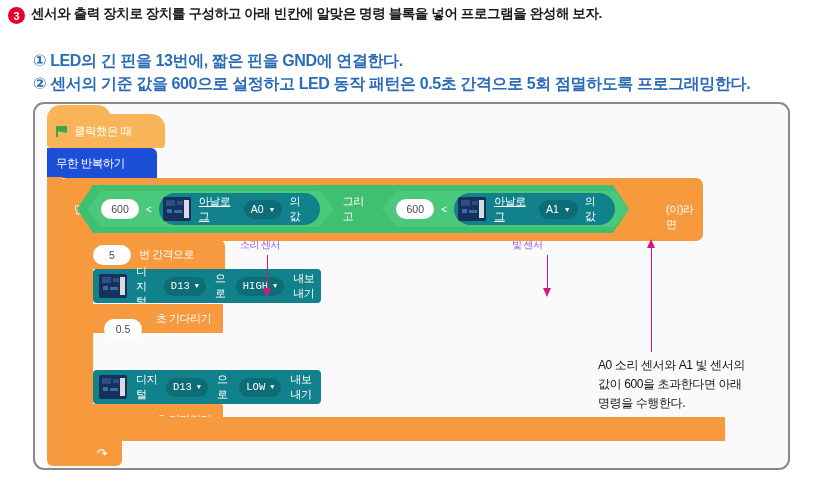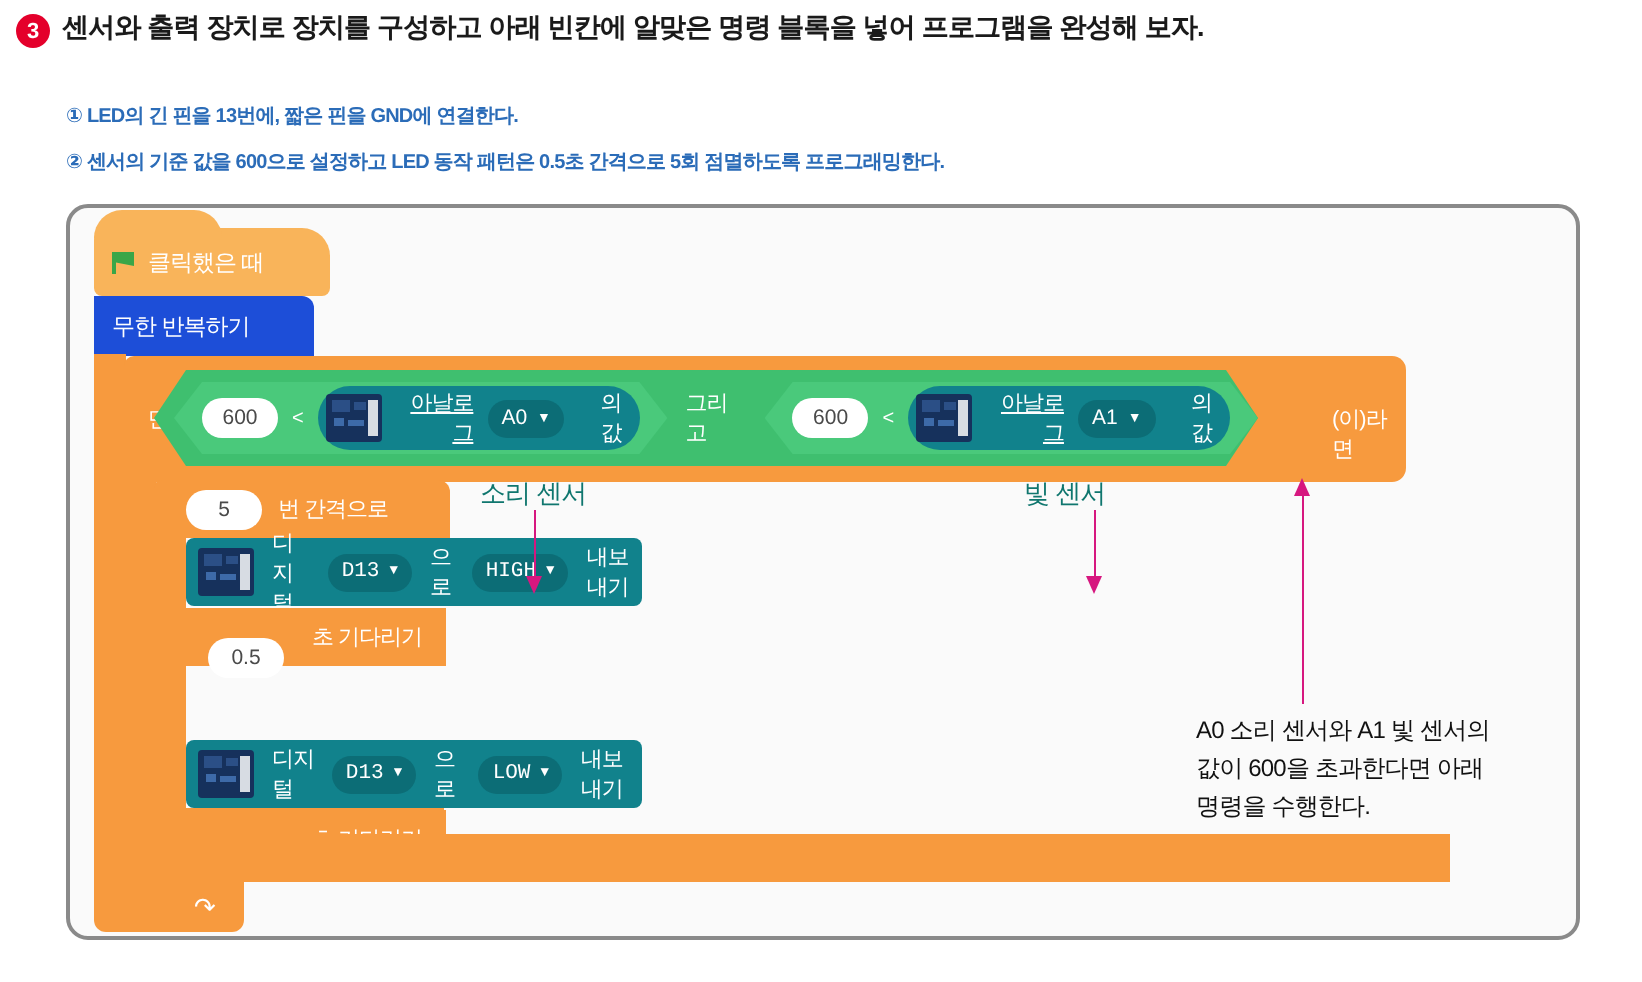--- a/index.html
+++ b/index.html
@@ -19,21 +19,21 @@
     background:#e4002b;color:#ffffff;
     font-size:11px;font-weight:bold;
     display:flex;align-items:center;justify-content:center;
     flex:0 0 auto;margin-top:2px;
   }
   .q-text{
     margin-left:6px;font-size:13.5px;color:#1a1a1a;font-weight:bold;
     letter-spacing:-0.4px;white-space:nowrap;
   }
   .sub-line{
-    position:absolute;font-size:10px;color:#2b6cb8;font-weight:bold;
+    position:absolute;font-size:16px;color:#2b6cb8;font-weight:bold;
     letter-spacing:-0.4px;white-space:nowrap;
   }
   .sub1{left:33px;top:51px;}
   .sub2{left:33px;top:74px;}
 
   
   .canvas{
     position:absolute;left:33px;top:102px;width:757px;height:368px;
     background:#fafafa;border:2px solid #8a8a8a;border-radius:11px;
     box-sizing:border-box;
@@ -109,21 +109,20 @@
     position:absolute;left:42px;top:81px;width:552px;height:48px;
     background:#3fbf6f;
     clip-path:polygon(16px 0,calc(100% - 16px) 0,100% 50%,calc(100% - 16px) 100%,16px 100%,0 50%);
     display:flex;align-items:center;
   }
   .cmp{
     height:36px;background:#4ac97b;
     display:flex;align-items:center;
     clip-path:polygon(14px 0,calc(100% - 14px) 0,100% 50%,calc(100% - 14px) 100%,14px 100%,0 50%);
     padding:0 14px;
-    text-align:right;
   }
   .cmp1{margin-left:10px;}
   .and-word{color:#ffffff;font-size:11px;margin:0 9px;letter-spacing:-0.5px;}
 
   .numoval{
     background:#ffffff;color:#4a4a4a;font-size:10.5px;
     border-radius:11px;min-width:26px;height:20px;
     display:flex;align-items:center;justify-content:center;padding:0 6px;
   }
   .lt{color:#ffffff;font-size:10px;margin:0 7px;}
@@ -189,21 +188,21 @@
     position:absolute;left:110px;top:307px;color:#ffffff;font-size:13px;transform:scaleX(-1);
   }
 
   
   .blankbar{
     position:absolute;left:27px;top:313px;width:663px;height:24px;background:#f79a3e;
   }
 
   
   .ann-label{
-    position:absolute;font-size:13px;color:#0f766e;letter-spacing:-0.5px;white-space:nowrap;
+    position:absolute;font-size:10px;color:#8b5cf6;letter-spacing:-0.5px;white-space:nowrap;font-family:Liberation Serif, serif;
   }
   .ann-sound{left:205px;top:134px;}
   .ann-light{left:477px;top:134px;}
   .ann-para{
     position:absolute;left:563px;top:252px;width:150px;
     font-size:12px;color:#111111;line-height:19px;letter-spacing:-0.4px;
   }
   .arrow{position:absolute;}
   .arrow .shaft{position:absolute;background:#d6177f;width:1.4px;}
   .arrow .head{

